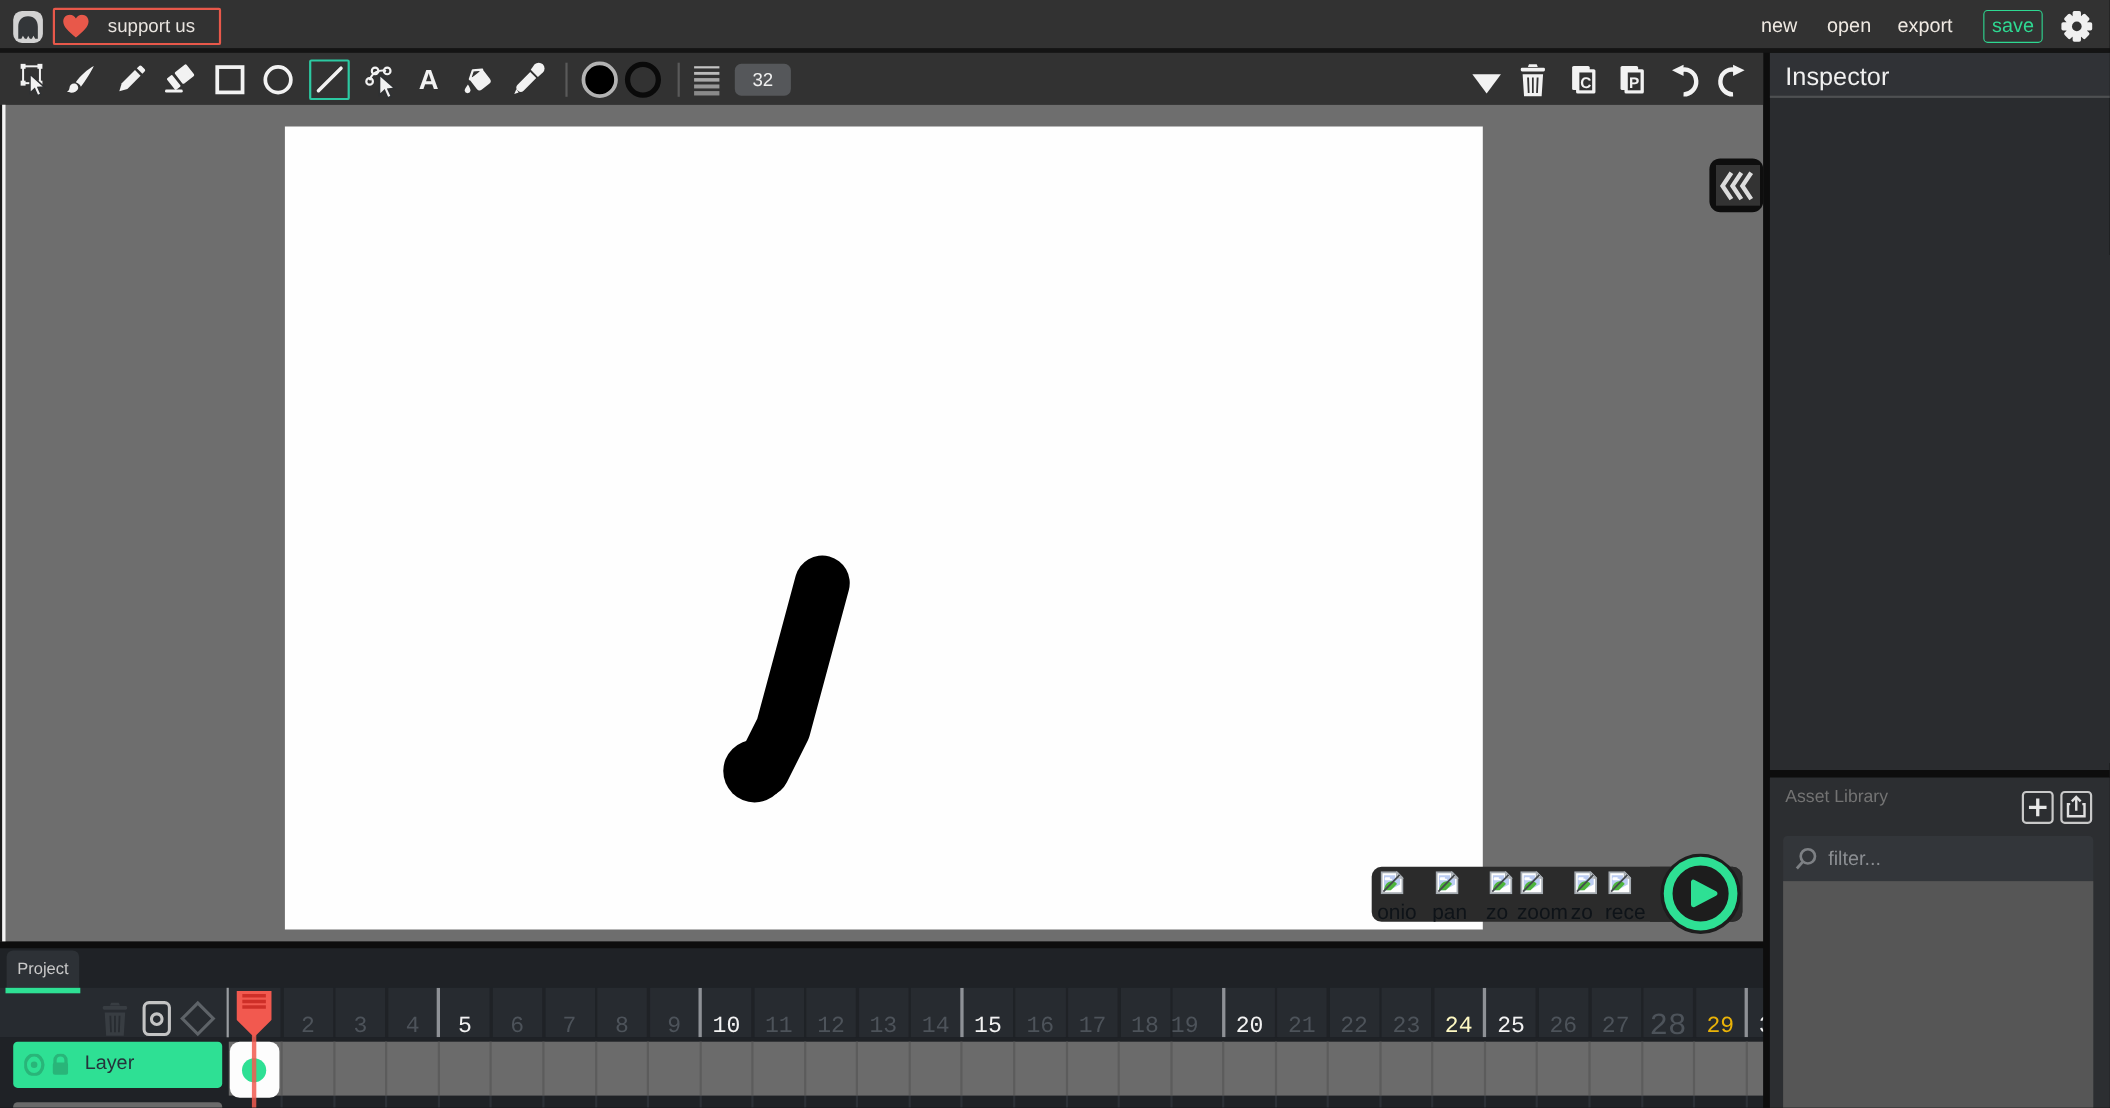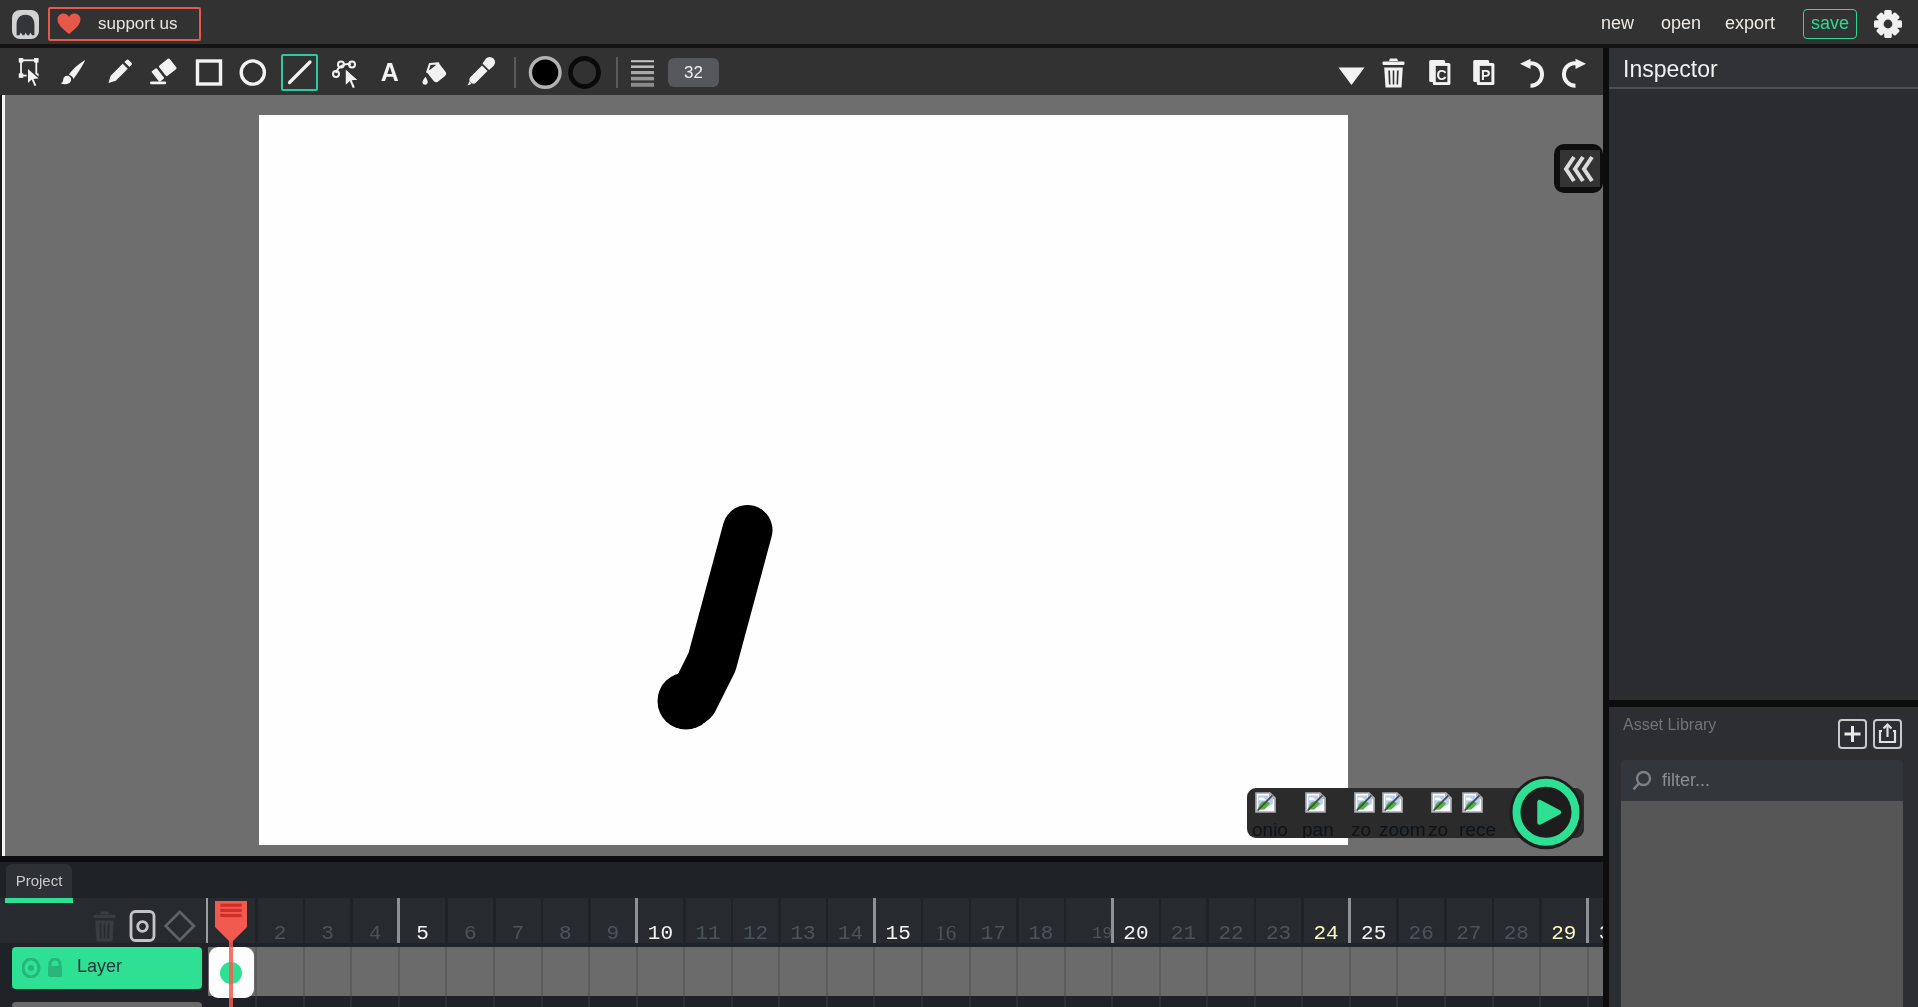--- a/index.html
+++ b/index.html
@@ -274,34 +274,34 @@
       <div style="position:absolute;left:446.22499999999997px;top:25px;width:48px;height:21px;line-height:21px;text-align:center;font-family:'Liberation Mono',monospace;font-size:21px;color:#4d535a;">6</div>
       <div style="position:absolute;left:493.775px;top:25px;width:48px;height:21px;line-height:21px;text-align:center;font-family:'Liberation Mono',monospace;font-size:21px;color:#4d535a;">7</div>
       <div style="position:absolute;left:541.325px;top:25px;width:48px;height:21px;line-height:21px;text-align:center;font-family:'Liberation Mono',monospace;font-size:21px;color:#4d535a;">8</div>
       <div style="position:absolute;left:588.875px;top:25px;width:48px;height:21px;line-height:21px;text-align:center;font-family:'Liberation Mono',monospace;font-size:21px;color:#4d535a;">9</div>
       <div style="position:absolute;left:636.425px;top:25px;width:48px;height:21px;line-height:21px;text-align:center;font-family:'Liberation Mono',monospace;font-size:21px;color:#f2f2f2;">10</div>
       <div style="position:absolute;left:683.9749999999999px;top:25px;width:48px;height:21px;line-height:21px;text-align:center;font-family:'Liberation Mono',monospace;font-size:21px;color:#4d535a;">11</div>
       <div style="position:absolute;left:731.5249999999999px;top:25px;width:48px;height:21px;line-height:21px;text-align:center;font-family:'Liberation Mono',monospace;font-size:21px;color:#4d535a;">12</div>
       <div style="position:absolute;left:779.075px;top:25px;width:48px;height:21px;line-height:21px;text-align:center;font-family:'Liberation Mono',monospace;font-size:21px;color:#4d535a;">13</div>
       <div style="position:absolute;left:826.625px;top:25px;width:48px;height:21px;line-height:21px;text-align:center;font-family:'Liberation Mono',monospace;font-size:21px;color:#4d535a;">14</div>
       <div style="position:absolute;left:874.175px;top:25px;width:48px;height:21px;line-height:21px;text-align:center;font-family:'Liberation Mono',monospace;font-size:21px;color:#f2f2f2;">15</div>
-      <div style="position:absolute;left:921.7249999999999px;top:25px;width:48px;height:21px;line-height:21px;text-align:center;font-family:Liberation Serif, serif;font-size:21px;color:#4d535a;">16</div>
+      <div style="position:absolute;left:921.7249999999999px;top:25px;width:48px;height:21px;line-height:21px;text-align:center;font-family:Liberation Mono, monospace;font-size:21px;color:#4d535a;">16</div>
       <div style="position:absolute;left:969.2749999999999px;top:25px;width:48px;height:21px;line-height:21px;text-align:center;font-family:'Liberation Mono',monospace;font-size:21px;color:#4d535a;">17</div>
       <div style="position:absolute;left:1016.825px;top:25px;width:48px;height:21px;line-height:21px;text-align:center;font-family:'Liberation Mono',monospace;font-size:21px;color:#4d535a;">18</div>
-      <div style="position:absolute;left:1064.375px;top:25px;width:48px;height:21px;line-height:21px;text-align:right;font-family:'Liberation Mono',monospace;font-size:17px;color:#4d535a;">19</div>
+      <div style="position:absolute;left:1064.375px;top:25px;width:48px;height:21px;line-height:21px;text-align:left;font-family:'Liberation Mono',monospace;font-size:21px;color:#4d535a;">19</div>
       <div style="position:absolute;left:1111.925px;top:25px;width:48px;height:21px;line-height:21px;text-align:center;font-family:'Liberation Mono',monospace;font-size:21px;color:#f2f2f2;">20</div>
       <div style="position:absolute;left:1159.475px;top:25px;width:48px;height:21px;line-height:21px;text-align:center;font-family:'Liberation Mono',monospace;font-size:21px;color:#4d535a;">21</div>
       <div style="position:absolute;left:1207.0249999999999px;top:25px;width:48px;height:21px;line-height:21px;text-align:center;font-family:'Liberation Mono',monospace;font-size:21px;color:#4d535a;">22</div>
       <div style="position:absolute;left:1254.575px;top:25px;width:48px;height:21px;line-height:21px;text-align:center;font-family:'Liberation Mono',monospace;font-size:21px;color:#4d535a;">23</div>
       <div style="position:absolute;left:1302.125px;top:25px;width:48px;height:21px;line-height:21px;text-align:center;font-family:'Liberation Mono',monospace;font-size:21px;color:#fef9c3;">24</div>
       <div style="position:absolute;left:1349.675px;top:25px;width:48px;height:21px;line-height:21px;text-align:center;font-family:'Liberation Mono',monospace;font-size:21px;color:#f2f2f2;">25</div>
       <div style="position:absolute;left:1397.225px;top:25px;width:48px;height:21px;line-height:21px;text-align:center;font-family:'Liberation Mono',monospace;font-size:21px;color:#4d535a;">26</div>
       <div style="position:absolute;left:1444.7749999999999px;top:25px;width:48px;height:21px;line-height:21px;text-align:center;font-family:'Liberation Mono',monospace;font-size:21px;color:#4d535a;">27</div>
-      <div style="position:absolute;left:1492.325px;top:25px;width:48px;height:21px;line-height:21px;text-align:center;font-family:'Liberation Mono',monospace;font-size:21px;color:#4d535a;">28</div>
-      <div style="position:absolute;left:1539.875px;top:25px;width:48px;height:21px;line-height:21px;text-align:center;font-family:'Liberation Mono',monospace;font-size:21px;color:#fef9c3;">29</div>
+      <div style="position:absolute;left:1492.325px;top:25px;width:48px;height:21px;line-height:21px;text-align:center;font-family:'Liberation Mono',monospace;font-size:28px;color:#4d535a;">28</div>
+      <div style="position:absolute;left:1539.875px;top:25px;width:48px;height:21px;line-height:21px;text-align:center;font-family:'Liberation Mono',monospace;font-size:21px;color:#eab308;">29</div>
       <div style="position:absolute;left:1587.425px;top:25px;width:48px;height:21px;line-height:21px;text-align:center;font-family:'Liberation Mono',monospace;font-size:21px;color:#f2f2f2;">30</div>
     </div>
   <div id="gridbottom" class="abs" style="left:208px;top:996px;width:1395px;height:11px;overflow:hidden;">
       <div style="position:absolute;left:47.25px;top:0;width:2px;height:11px;background:#2c3036;"></div>
       <div style="position:absolute;left:94.79999999999995px;top:0;width:2px;height:11px;background:#2c3036;"></div>
       <div style="position:absolute;left:142.34999999999997px;top:0;width:2px;height:11px;background:#2c3036;"></div>
       <div style="position:absolute;left:189.89999999999998px;top:0;width:2px;height:11px;background:#2c3036;"></div>
       <div style="position:absolute;left:237.45px;top:0;width:2px;height:11px;background:#2c3036;"></div>
       <div style="position:absolute;left:284.99999999999994px;top:0;width:2px;height:11px;background:#2c3036;"></div>
       <div style="position:absolute;left:332.54999999999995px;top:0;width:2px;height:11px;background:#2c3036;"></div>

